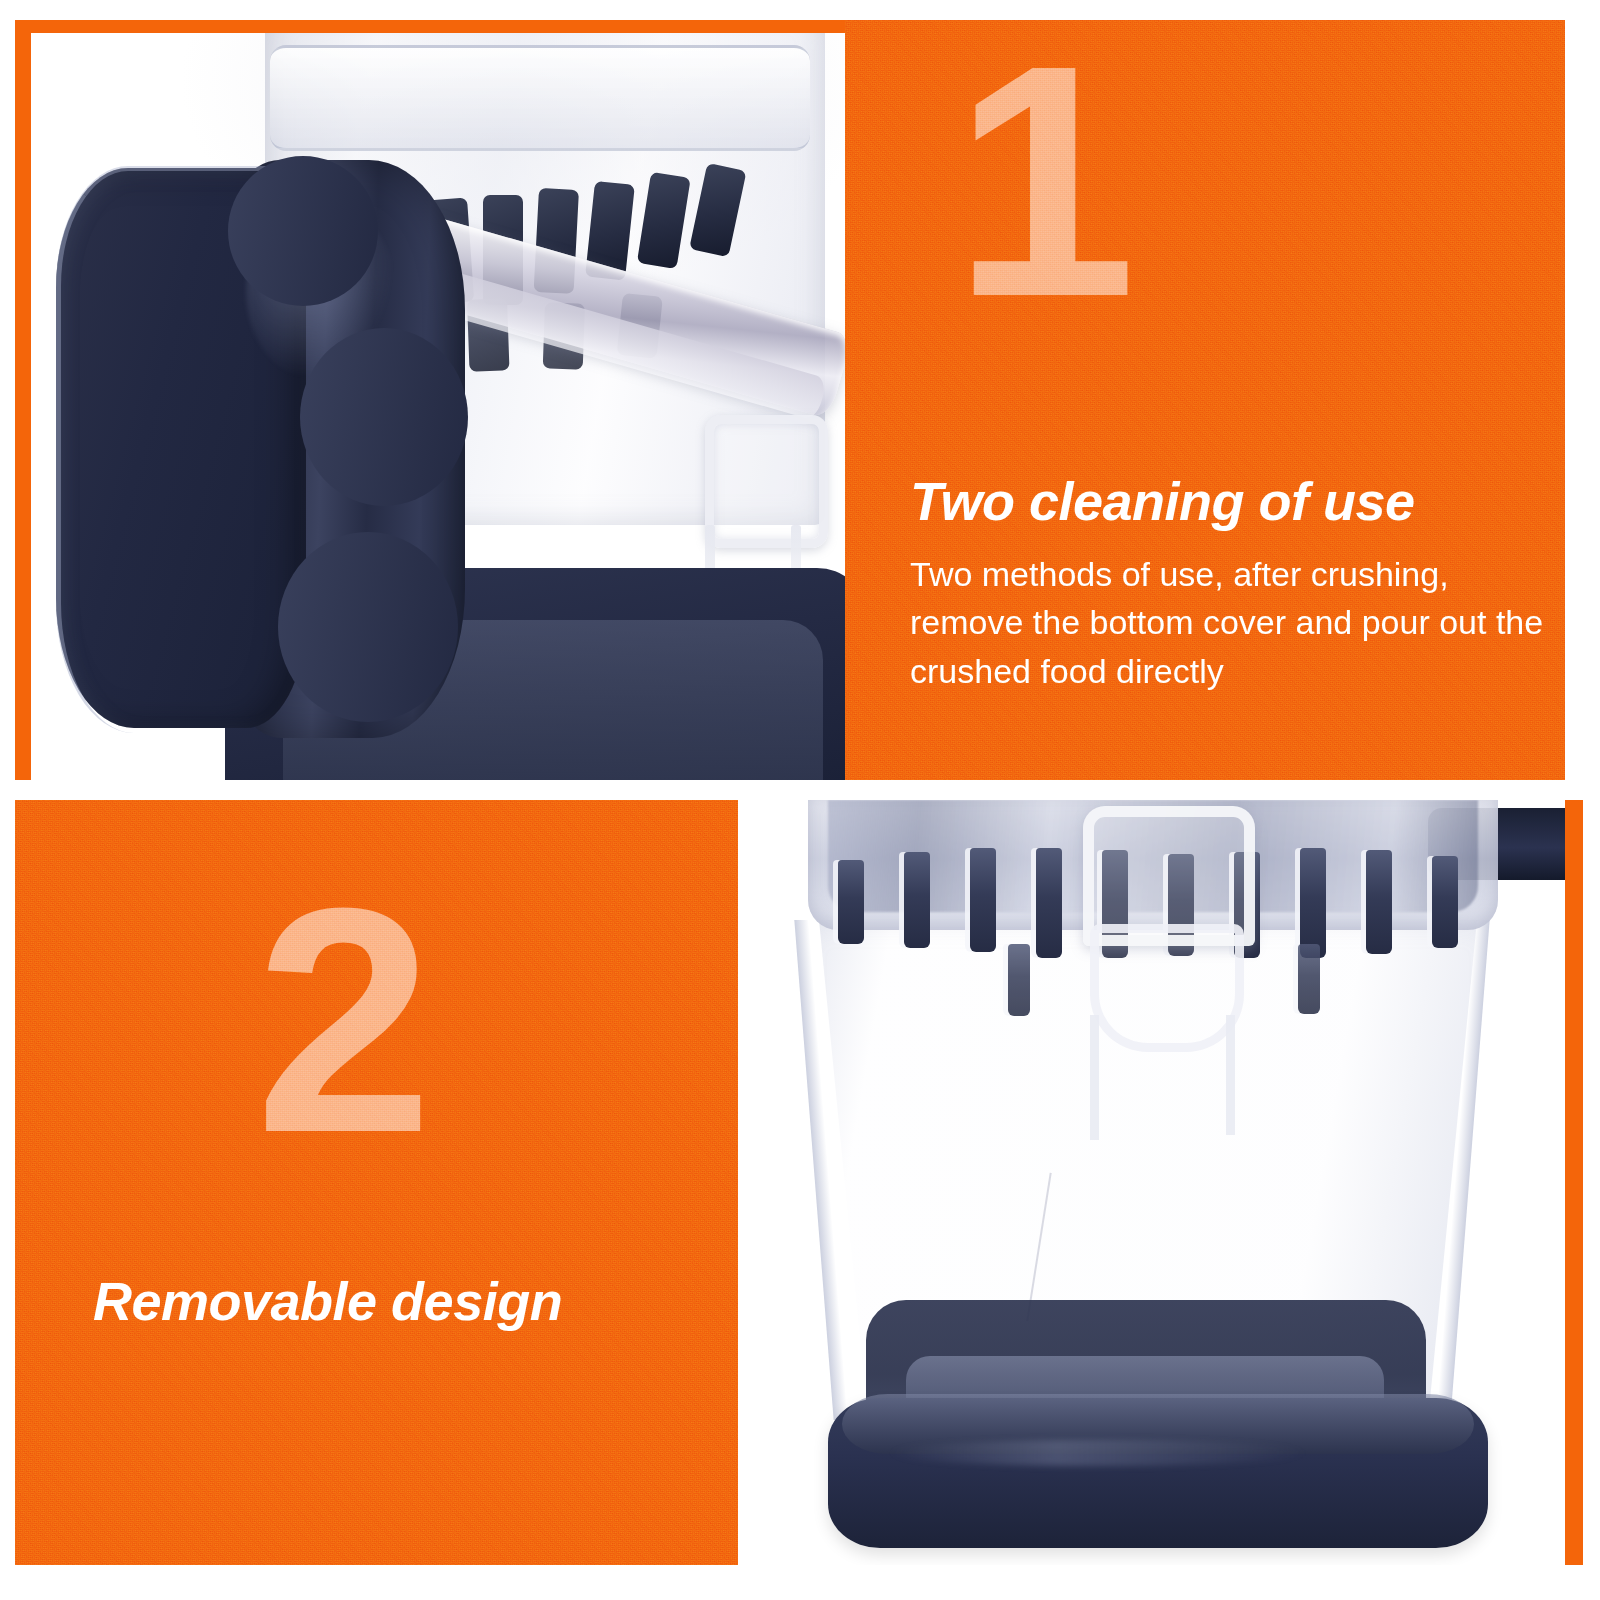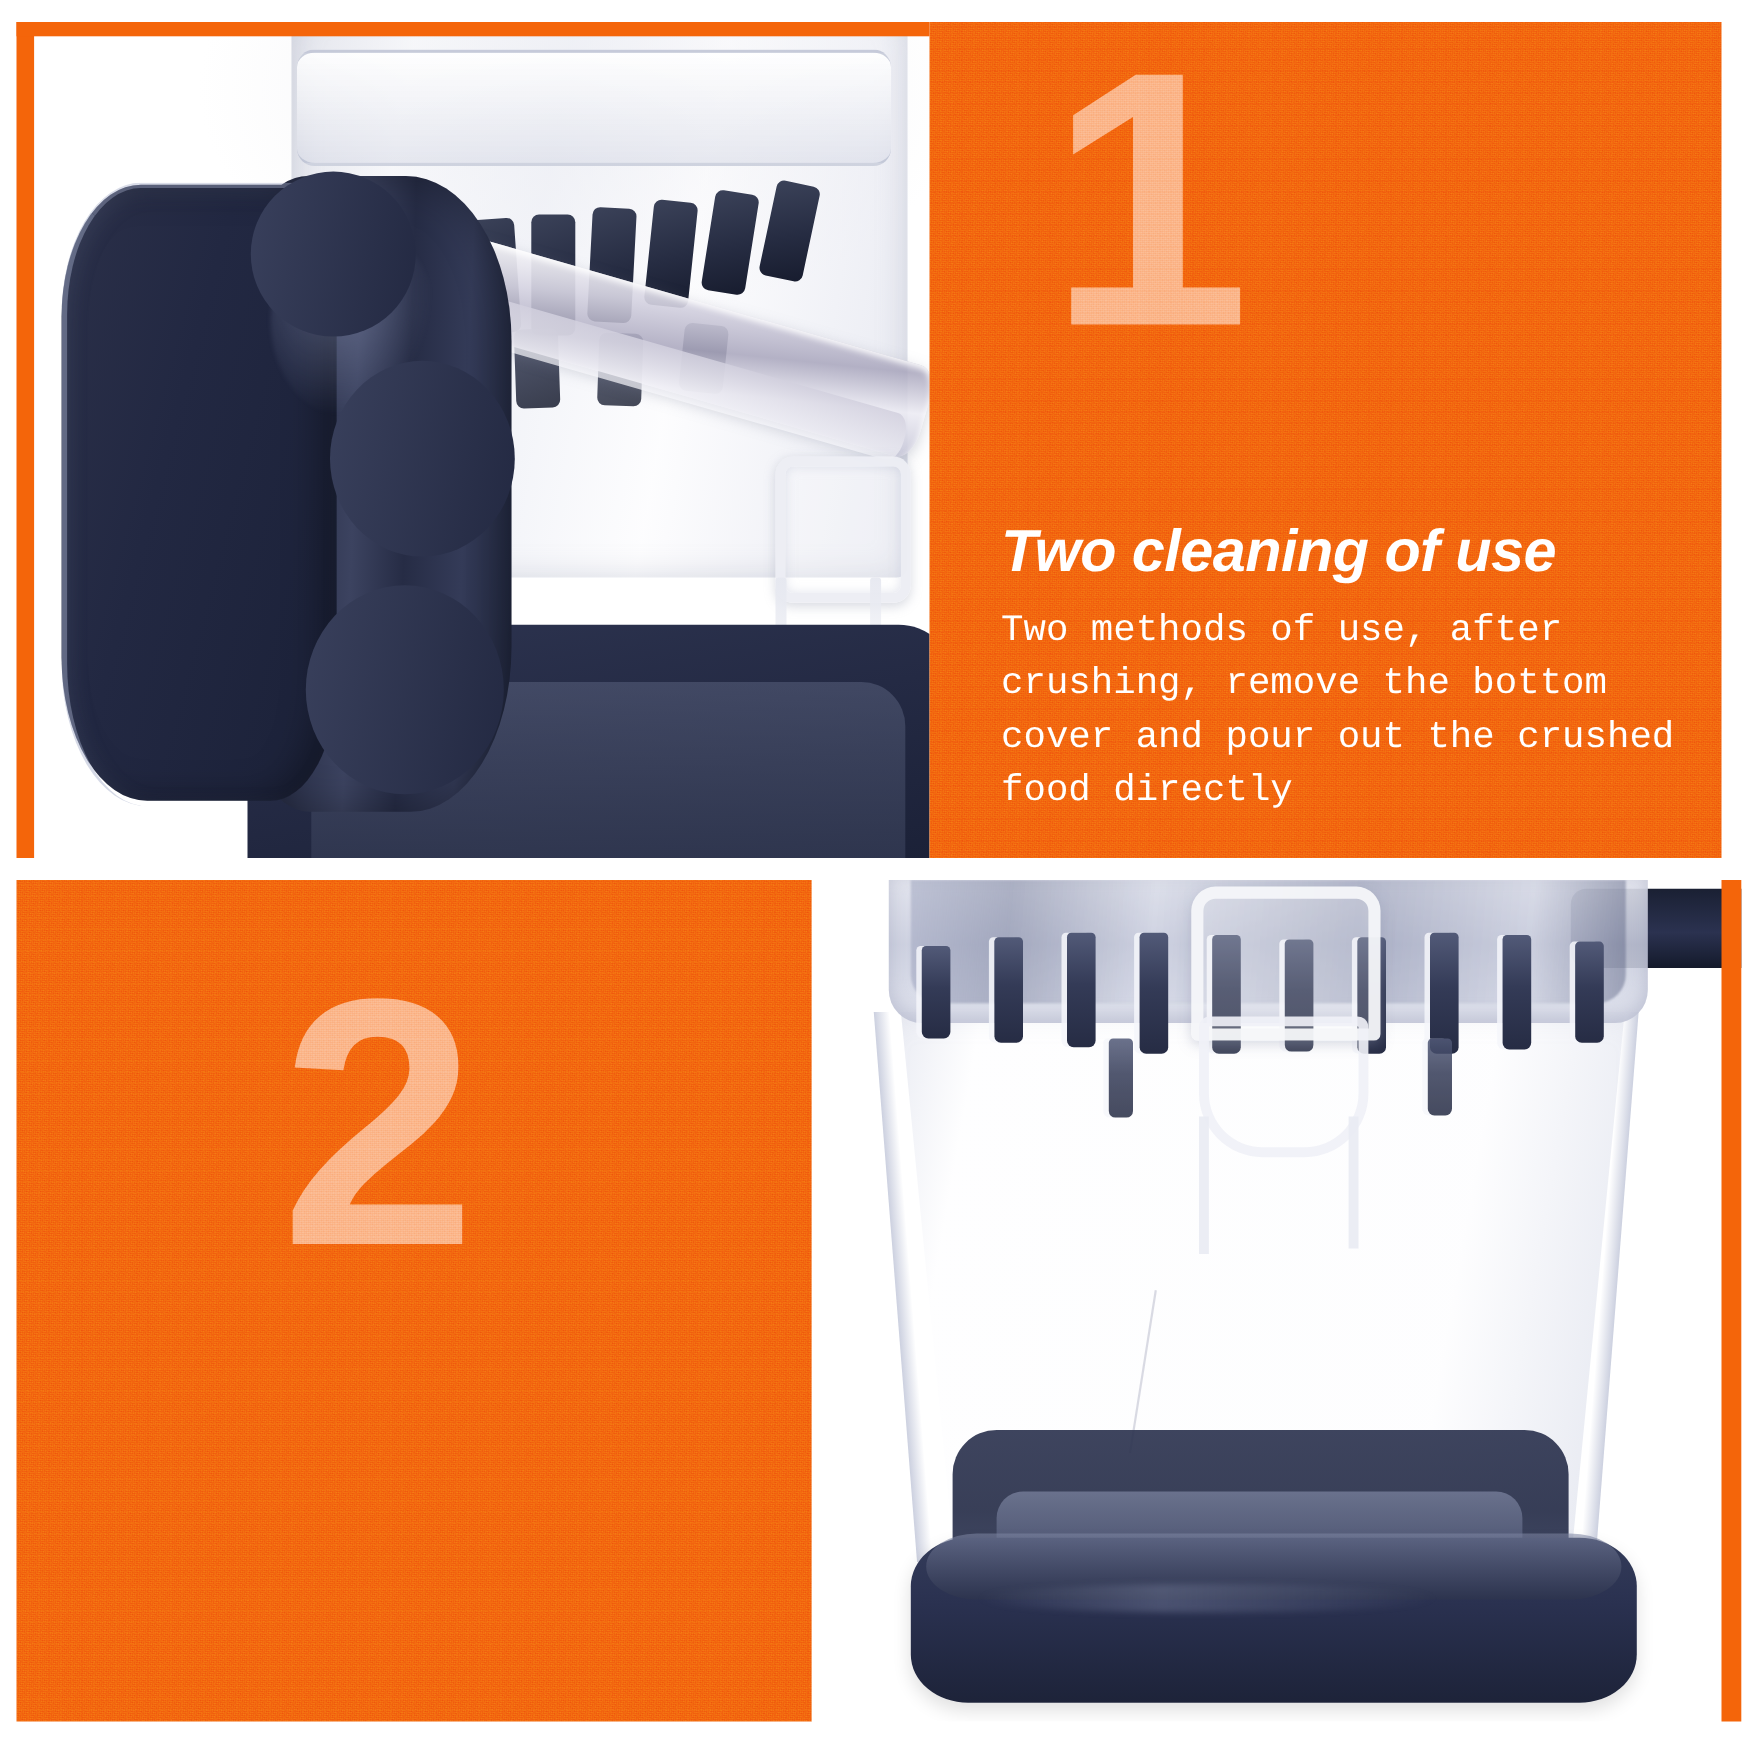--- a/index.html
+++ b/index.html
@@ -115,21 +115,20 @@
     font-size: 54px;
     letter-spacing: -0.5px;
     white-space: nowrap;
   }
   .body-copy {
     position: absolute;
     color: #ffffff;
     font-size: 34px;
     line-height: 1.42;
     font-weight: 400;
-    font-family: Liberation Mono, monospace;
   }
 
   #heading-1 { left: 65px;  top: 450px; }
   #body-1    { left: 65px;  top: 530px; width: 660px; }
 
   #heading-2 { left: 78px;  top: 470px; }
   #body-2    { left: 78px;  top: 548px; width: 620px; }
 
   
   .ph1-bg {
@@ -485,20 +484,21 @@
 <div class="strip-top-top"></div>
 
 <div id="panel-top-text" class="grain grain2">
   <div class="numeral" id="numeral-one">1</div>
   <div class="heading" id="heading-1">Two cleaning of use</div>
   <div class="body-copy" id="body-1">Two methods of use, after crushing, remove the bottom cover and pour out the crushed food directly</div>
 </div>
 
 <div id="panel-bottom-text" class="grain grain2">
   <div class="numeral" id="numeral-two">2</div>
+  <div class="heading" id="heading-2">Removable design</div>
 </div>
 
 <div id="panel-bottom-photo">
   <div class="ph2-bg"></div>
 
   <div class="ph2-handle"></div>
 
   <div class="ph2-body"></div>
   <div class="ph2-body-edgel"></div>
   <div class="ph2-body-edger"></div>

